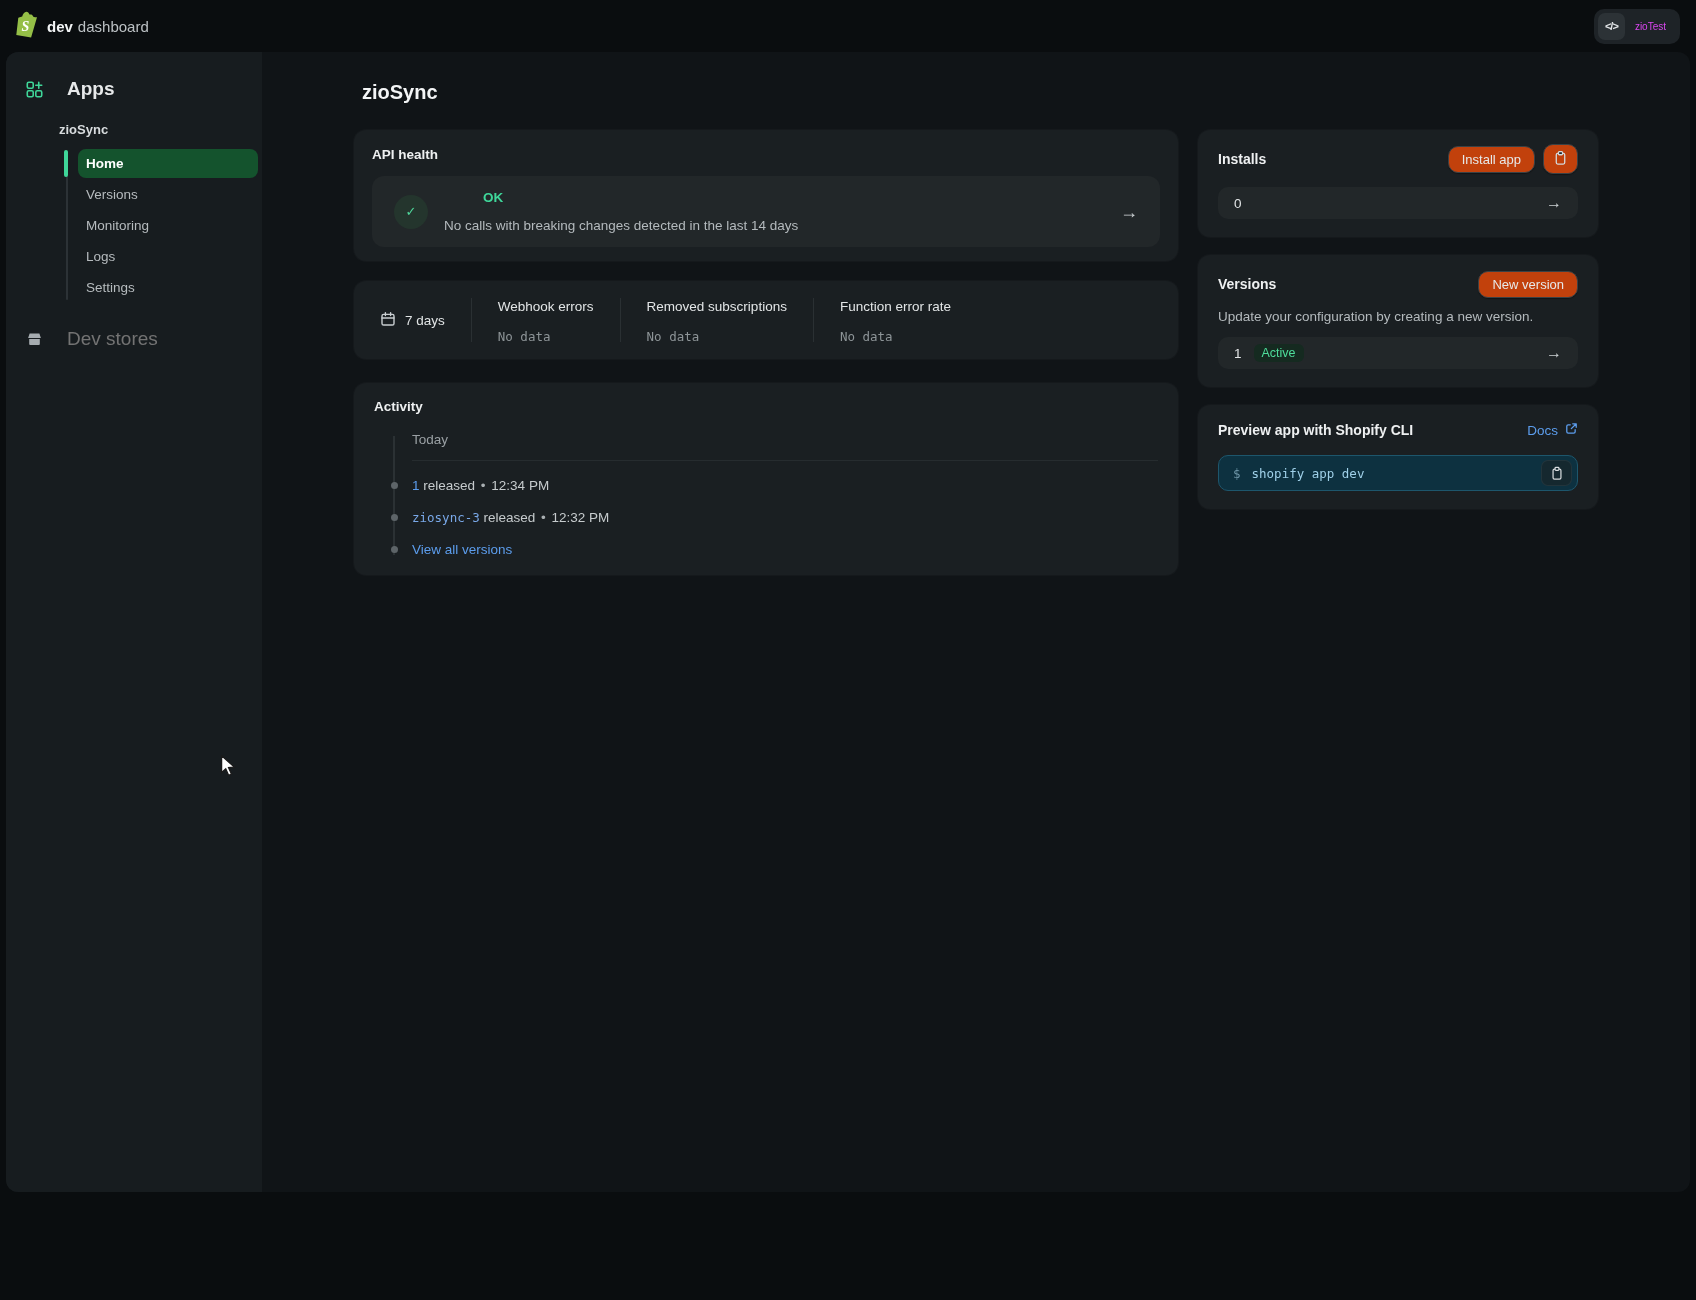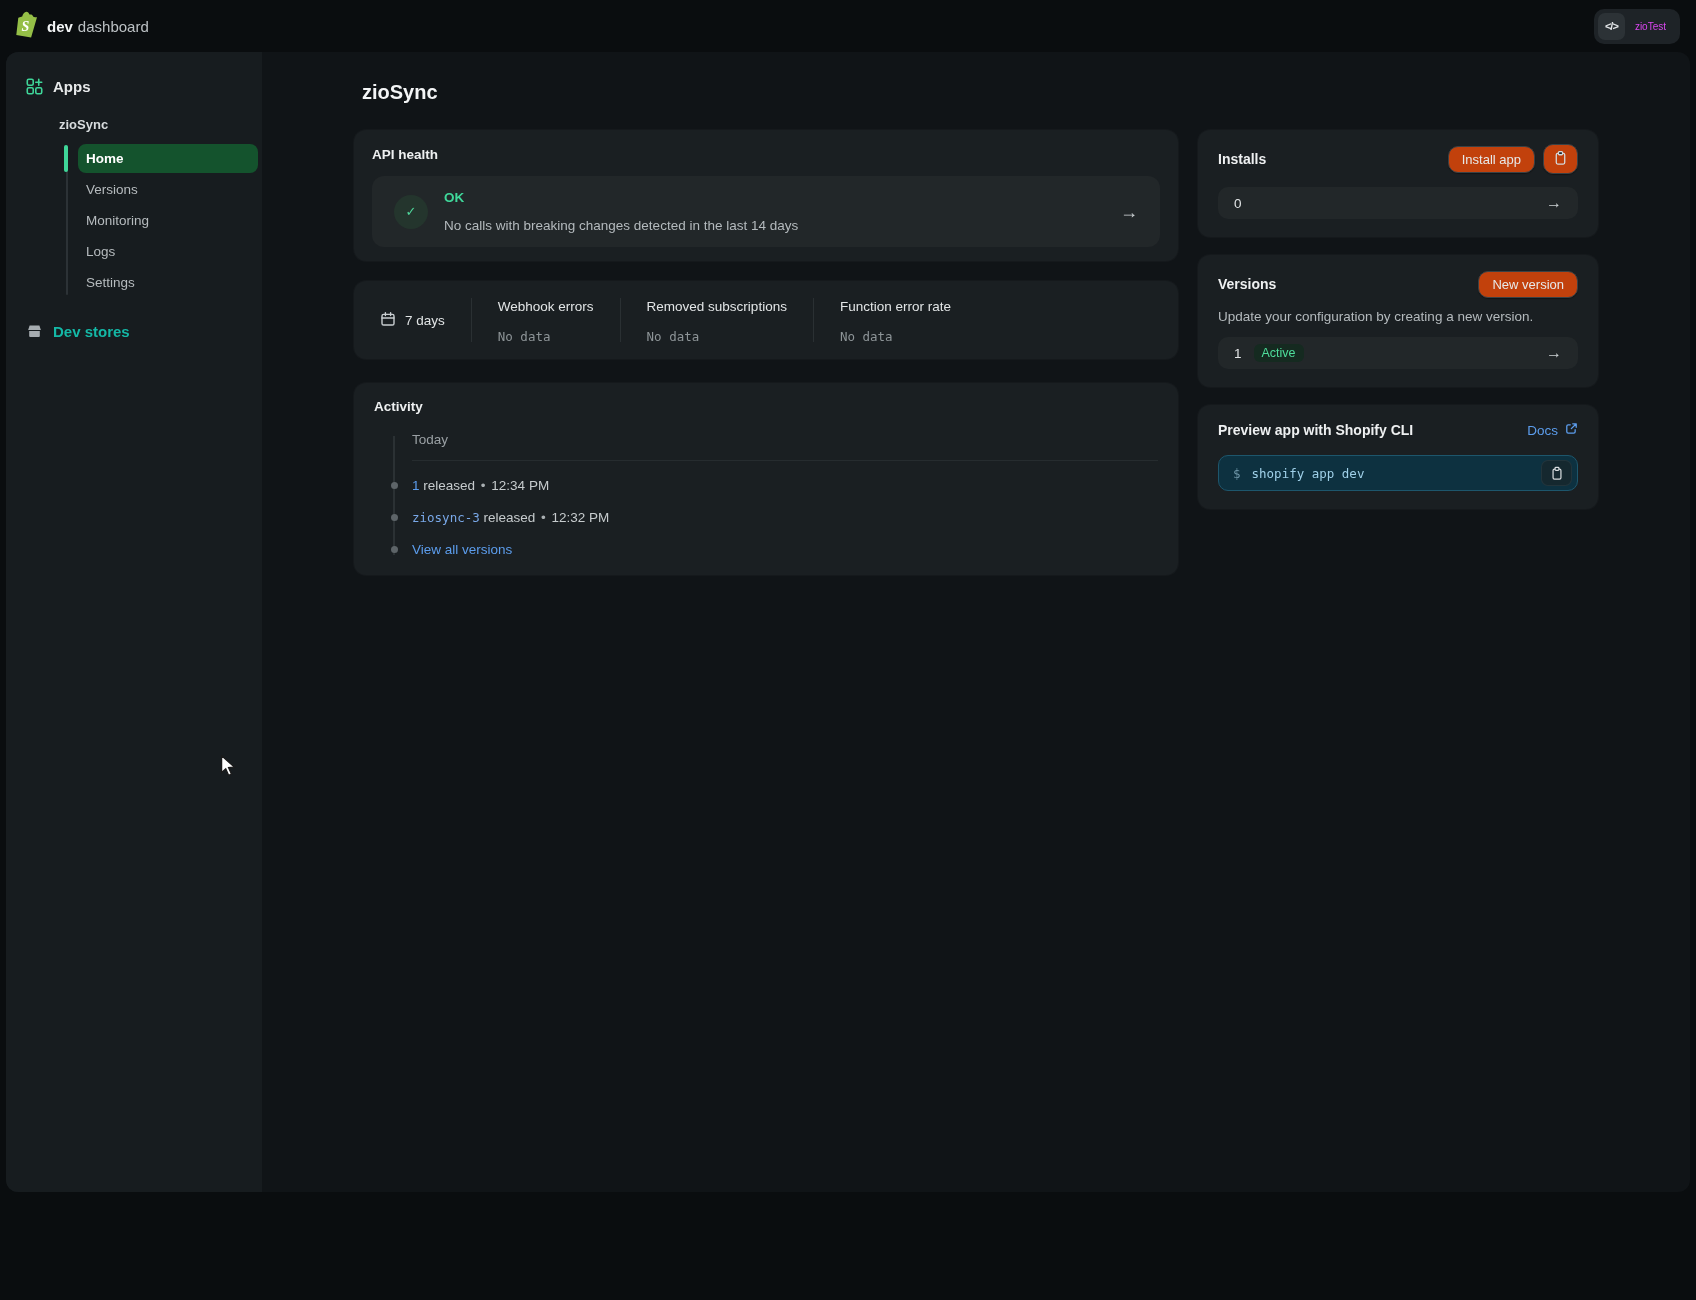--- a/index.html
+++ b/index.html
@@ -25,50 +25,50 @@
     display:flex; align-items:center; justify-content:center;
     font-size:11px; font-weight:700; color:#e3e6e8; letter-spacing:-1px; }
   .switcher-label { font-size:10px; color:#d946ef; }
 
   
   .frame { position:absolute; left:6px; right:6px; top:52px; height:1140px;
     background:#101417; border-radius:12px; display:flex; overflow:hidden; }
 
   
   .sidebar { width:256px; flex-shrink:0; background:#171c1f; padding-top:20px; }
-  .side-row { display:flex; gap:10px; padding:6px 16px 6px 20px;
-    font-size:15px; color:#e7e9ea; font-weight:700; cursor:pointer; }
+  .side-row { display:flex; align-items:center; gap:24px; padding:6px 16px 6px 20px;
+    font-size:19px; color:#e7e9ea; font-weight:700; cursor:pointer; }
   .side-row .side-icon { width:17px; height:17px; display:flex; align-items:center; justify-content:center; }
   .app-name { padding:16px 16px 10px 53px; font-size:13px; font-weight:700; color:#d8dcde; }
   .nav { position:relative; margin-left:60px; margin-right:6px; }
   .nav::before { content:""; position:absolute; left:0; top:2px; bottom:2px; width:2px; background:#2c3236; border-radius:1px; }
   .nav-item { position:relative; margin-left:12px; width:180px; padding:7px 10px 7px 8px;
     font-size:13.5px; color:#b6bbbe; border-radius:8px; cursor:pointer; margin-top:2px; margin-bottom:2px; }
   .nav-item.active { background:#14532d; color:#ffffff; font-weight:700; }
   .nav-item.active::before { content:""; position:absolute; left:-14px; top:1px; bottom:1px;
     width:4px; border-radius:3px; background:#3fd699; }
-  .dev-stores { margin-top:20px; font-weight:700; color:#14b8a6; }
+  .dev-stores { margin-top:20px; font-weight:400; color:#737373; }
 
   
   .main { flex:1; padding:22px 0 0 92px; position:relative; }
   .page-title { font-size:20px; line-height:28px; font-weight:700; color:#f3f5f6; margin:4px 0 24px 8px; }
   .columns { display:flex; gap:20px; align-items:flex-start; }
   .col-left { width:824px; }
   .col-right { width:400px; }
 
   .card { background:#1a1f22; border-radius:12px; box-shadow:0 0 0 1px rgba(255,255,255,0.025); }
   .card-title { font-size:13.5px; font-weight:700; color:#eef0f1; }
 
   
   .card-api { padding:17px 18px 14px; }
   .status-row { margin-top:14px; background:#222729; border-radius:12px; padding:14px 22px;
     display:flex; align-items:center; gap:16px; cursor:pointer; }
   .check-circle { width:34px; height:34px; border-radius:50%; background:#24352d;
     color:#4fd79b; display:flex; align-items:center; justify-content:center; font-size:13px; flex-shrink:0; }
-  .status-ok { color:#3fd699; font-weight:700; font-size:13.5px; }
+  .status-ok { color:#3fd699; font-weight:700; font-size:13.5px;margin-left:39px; }
   .status-msg { color:#b4babd; font-size:13.5px; margin-top:13px; }
   .row-arrow { margin-left:auto; color:#cdd2d4; font-size:18px; line-height:1; }
 
   
   .card-metrics { margin-top:20px; padding:15px 0; display:flex; align-items:stretch; }
   .metric-period { display:flex; align-items:center; gap:9px; padding:0 26px;
     font-size:13.5px; color:#e2e5e6; }
   .metric-divider { width:1px; background:#2a3033; margin:2px 0; }
   .metric-col { padding:3px 26px 0; }
   .metric-label { font-size:13.5px; color:#e2e5e6; }

